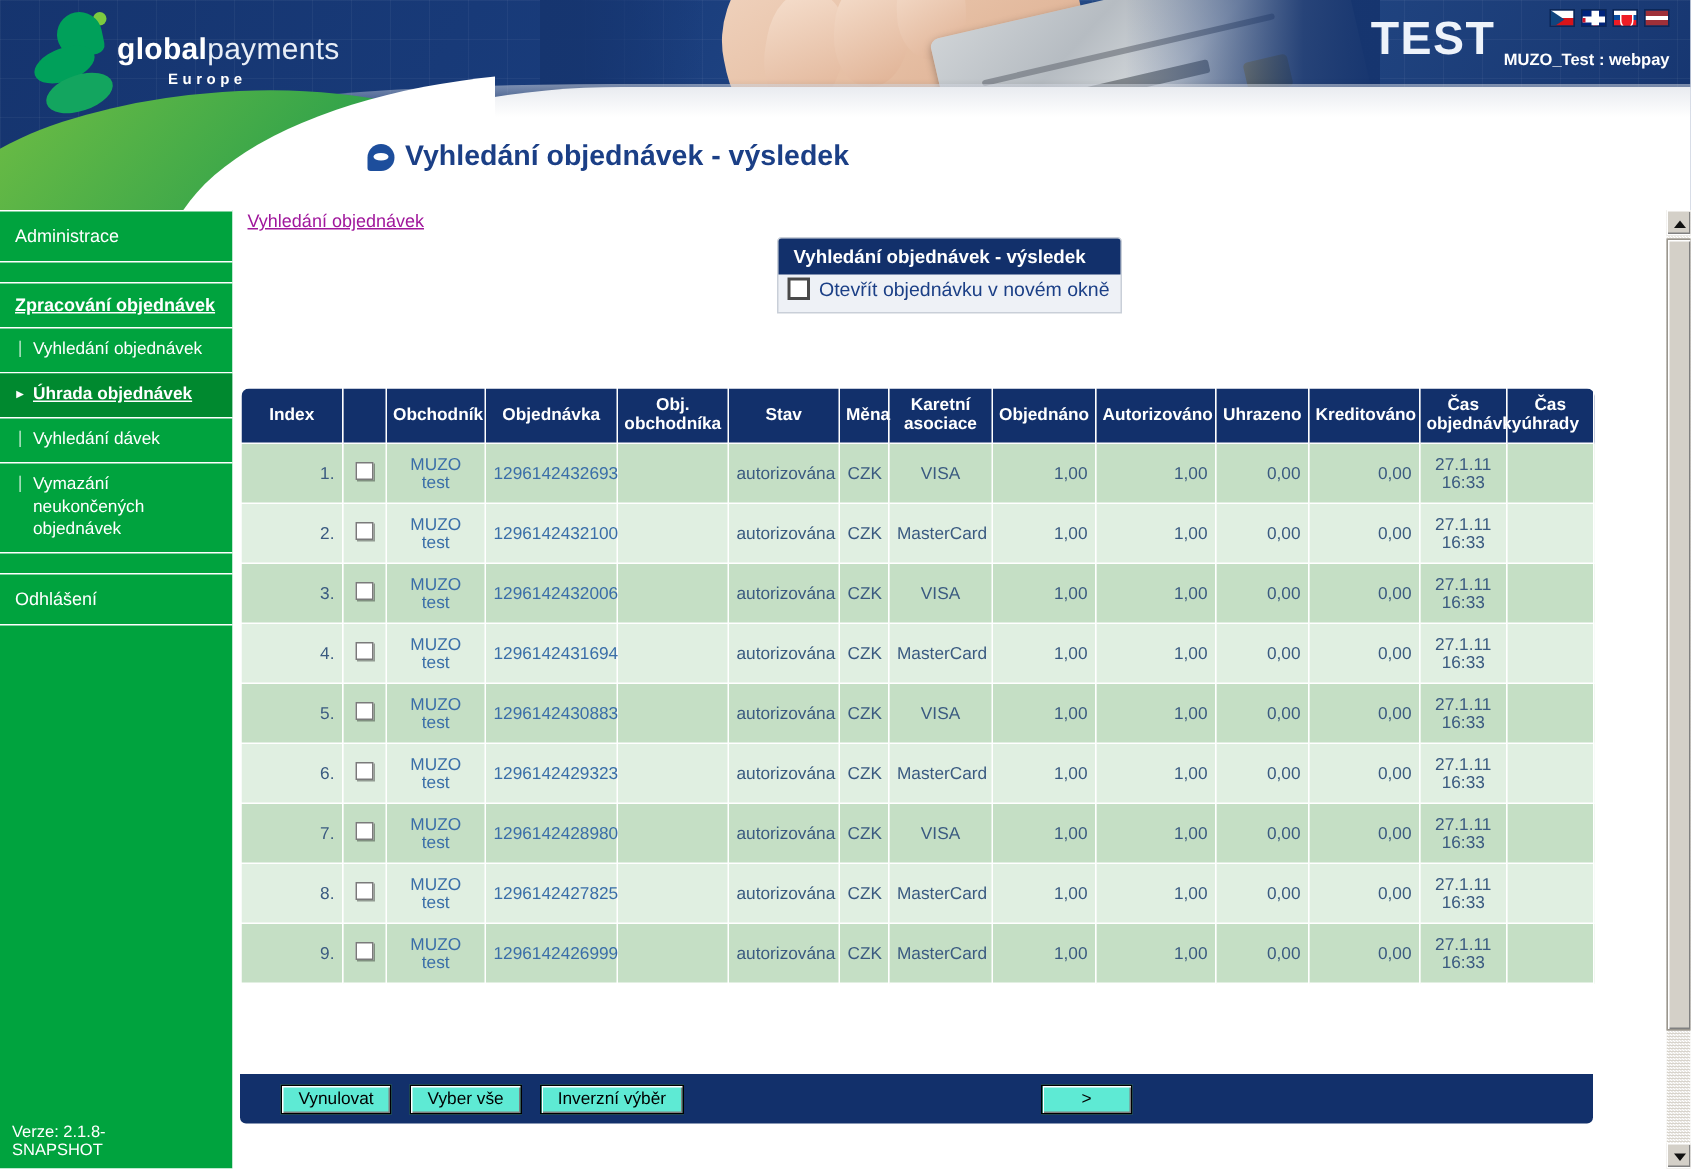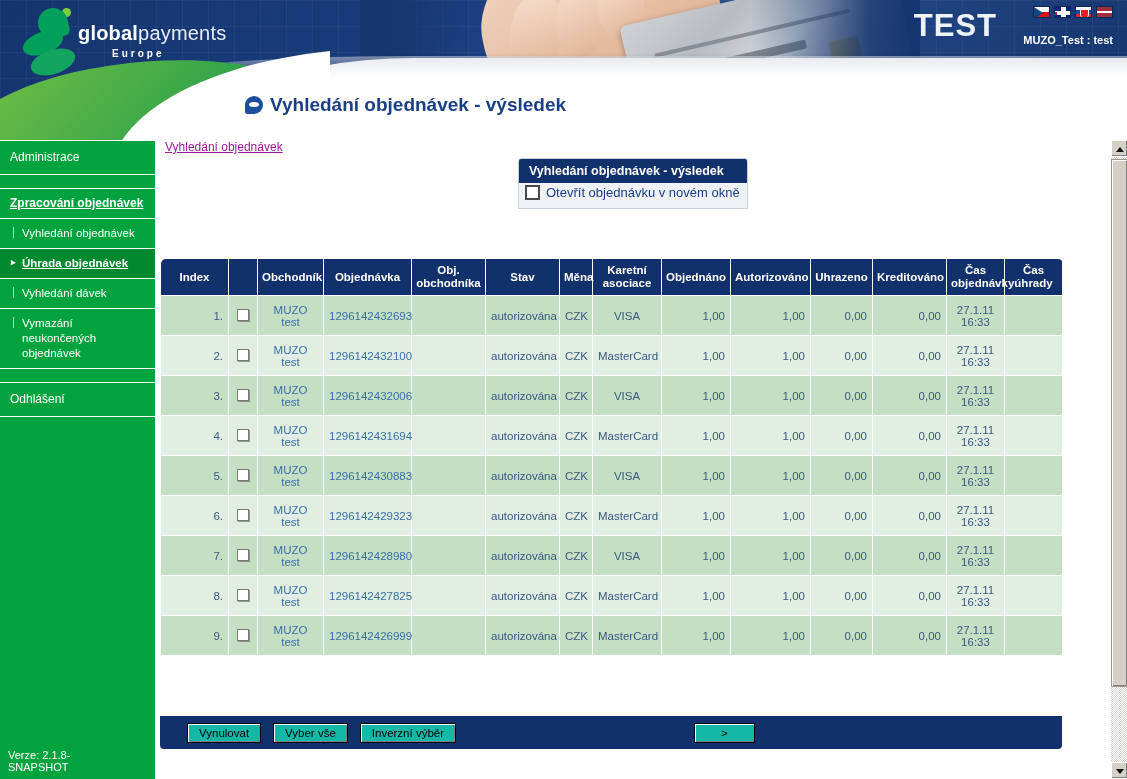--- a/index.html
+++ b/index.html
@@ -255,21 +255,21 @@
     box-shadow:1px 1px 0 0 rgba(0,0,0,.35);
   }
 
   
   #btnbar {
     position:absolute; left:5px; top:576px; width:902px; height:33px;
     background:#12306b; border-radius:0 0 4px 4px;
     display:flex; align-items:center; padding-left:27px;
   }
   .btn {
-    background:#14b8a6; border:1px solid #000000; color:#000000;
+    background:#5eead4; border:1px solid #000000; color:#000000;
     font-size:11.5px; padding:3px 11px; margin-right:12px; cursor:pointer;
     box-shadow:inset 1px 1px 0 #ffffff, inset -1px -1px 0 #808080;
     font-family:"Liberation Sans", sans-serif;
   }
   #btn-next { margin-left:226px; padding:3px 26px; }
 
   
   #scroll {
     position:absolute; right:0; top:140px; width:17px; height:639px;
     background:repeating-conic-gradient(#ffffff 0% 25%, #d8d4cc 0% 50%) 0 0/2px 2px;
@@ -335,21 +335,21 @@
 
   <div id="flags">
     <span class="flag cz"></span>
     <span class="flag gb">
         <i></i>
       </span>
     <span class="flag sk"></span>
     <span class="flag lv"></span>
   </div>
 
-  <div id="user-label">MUZO_Test : test</div>
+  <div id="user-label">MUZO_Test : webpay</div>
 </div>
 
 <div id="swoosh"></div>
 <div id="swoosh2"></div>
 <div id="greensw">
   <div class="g1"></div>
     <div class="g2"></div>
 </div>
 
 <div id="page-title">

